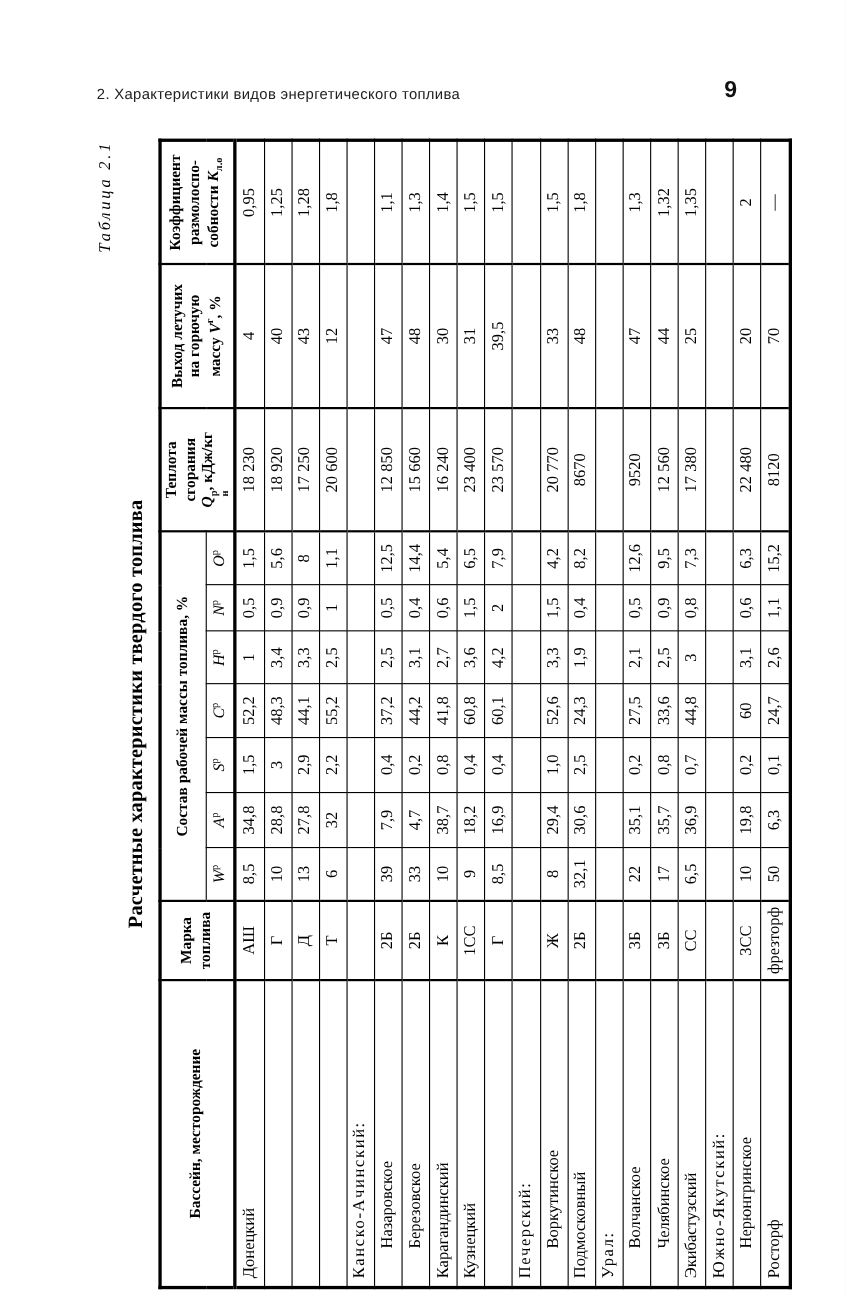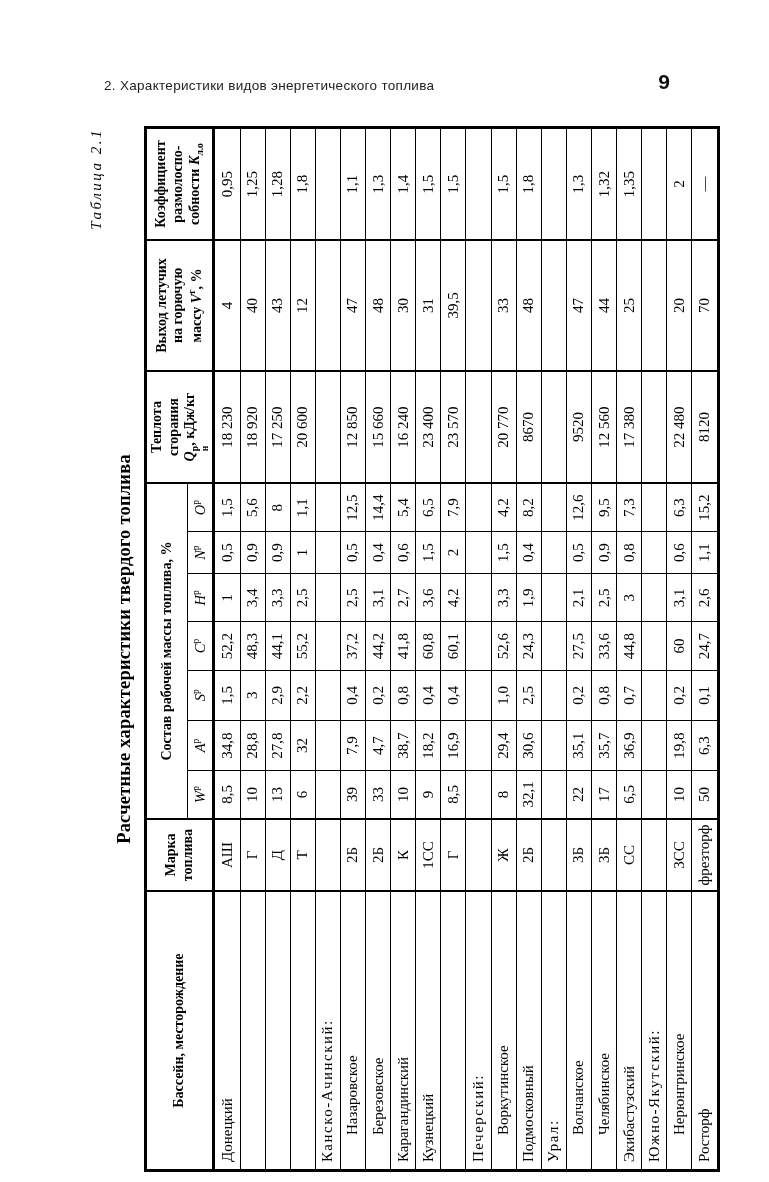--- a/index.html
+++ b/index.html
@@ -5,21 +5,21 @@
   * { margin:0; padding:0; box-sizing:border-box; }
   html,body { background:#e8e8e8; }
   .page {
     position:relative; width:769px; height:1182px; margin:0 auto;
     background:#ffffff; overflow:hidden;
     font-family:"Liberation Serif","DejaVu Serif",serif; color:#000;
   }
   .running-head {
     position:absolute; top:78px; left:88px;
     font-family:"Liberation Sans","DejaVu Sans",sans-serif;
-    font-size:13.5px; color:#222; letter-spacing:0.3px;margin-left:16px;
+    font-size:13.5px; color:#222; letter-spacing:0.3px;
   }
   .page-number {
     position:absolute; top:70px; right:99px;
     font-family:"Liberation Sans","DejaVu Sans",sans-serif;
     font-size:21px; font-weight:bold; color:#111;
   }
   
   .rot-wrap { position:absolute; left:88px; top:126px; width:634px; height:1046px; }
   .rot-inner {
     width:1046px; height:634px;

